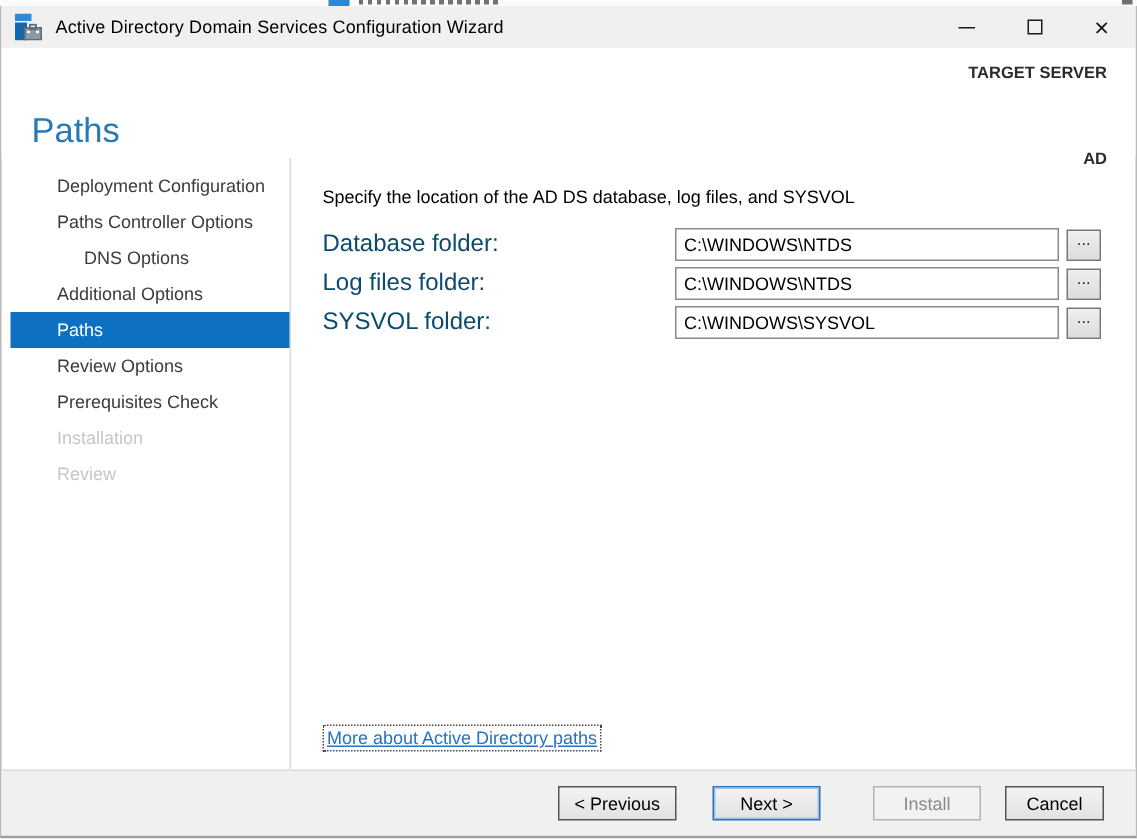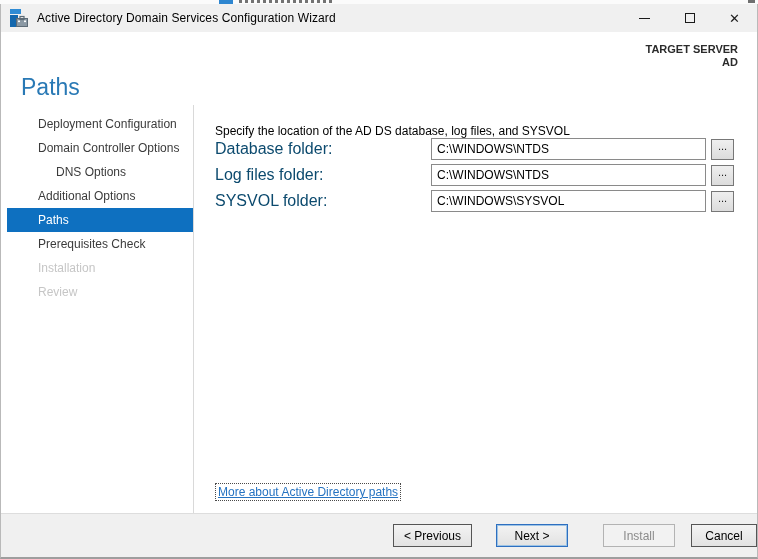--- a/index.html
+++ b/index.html
@@ -27,47 +27,47 @@
   .min-bar { display:block; width:11px; height:1px; background:#1a1a1a; }
   .max-box { display:block; width:10px; height:10px; border:1px solid #1a1a1a; background:transparent; }
   .close-glyph { font-size:13px; color:#1a1a1a; line-height:1; }
 
   
   .header { height:73px; background:#fff; position:relative; flex:0 0 auto; }
   .page-title { position:absolute; left:20px; top:55px; transform:translateY(-50%);
                 font-size:23px; font-weight:300; color:#2979b5; }
   .target-block { position:absolute; right:19px; top:11px; text-align:right; color:#2b2b2b; }
   .target-label { font-size:11px; font-weight:700; line-height:13px; }
-  .target-name  { font-size:11px; font-weight:700; line-height:13px; }
+  .target-name  { font-size:11px; font-weight:700; line-height:13px;margin-top:44px; }
 
   
   .body { flex:1 1 auto; display:flex; min-height:0; }
   .nav { width:193px; flex:0 0 auto; border-right:1px solid #d9d9d9; padding-top:7px; }
   .nav-item { height:24px; line-height:24px; font-size:12px; color:#3b3b3b; padding-left:37px;
               white-space:nowrap; cursor:default; }
   .nav-item.sub { padding-left:55px; }
   .nav-item.selected { background:#0e70c0; color:#fff; margin-left:6px; padding-left:31px; }
   .nav-item.disabled { color:#c6c6c6; }
 
   .content { flex:1 1 auto; display:flex; flex-direction:column; padding:19px 23px 12px 21px; min-width:0; }
-  .instruction { font-size:12px; color:#000; line-height:14px; }
+  .instruction { font-size:12px; color:#000; line-height:14px; margin-bottom:14px; }
   .field-row { display:flex; align-items:center; height:22px; margin-bottom:4px; }
   .field-label { width:216px; flex:0 0 auto; font-size:16px; color:#0c4a6e; }
   .field-input { flex:1 1 auto; height:22px; border:1px solid #8a8a8a; background:#fff;
-                 font-family:"Liberation Sans", sans-serif; font-size:12px; color:#000; padding:0 5px; min-width:0; }
+                 font-family:"Liberation Sans", sans-serif; font-size:12px; color:#000; padding:0 5px; min-width:0;margin-left:19px; }
   .browse-btn { flex:0 0 auto; width:23px; height:21px; margin-left:5px;
                 background:linear-gradient(180deg,#efefef,#dcdcdc); border:1px solid #777;
                 font-size:11px; line-height:9px; color:#222; text-align:center; padding-bottom:6px; cursor:default; }
   .content-spacer { flex:1 1 auto; }
   .more-link { align-self:flex-start; font-size:12px; color:#2573c2; text-decoration:underline;
                border:1px dotted #4a4a4a; padding:1px 2px; cursor:pointer; }
 
   
   .footer { height:44px; flex:0 0 auto; background:#f0f0f0; border-top:1px solid #ddd;
-            display:flex; align-items:center; justify-content:flex-end; }
+            display:flex; align-items:center; justify-content:flex-end; padding-right:21px; }
   .btn { height:23px; min-width:72px; padding:0 10px; font-family:"Liberation Sans", sans-serif;
          font-size:12px; color:#000; background:linear-gradient(180deg,#f3f3f3,#e2e2e2);
          border:1px solid #555; cursor:default; }
   .btn-prev { }
   .btn-next { margin-left:24px; border:1px solid #2e6fc0; box-shadow:inset 0 0 0 1px #9cc3e5; }
   .btn-install { margin-left:35px; background:#f2f2f2; border:1px solid #b3b3b3; color:#8b8b8b; }
   .btn-cancel { margin-left:16px; min-width:66px; }
 </style>
 </head>
 <body>
@@ -110,24 +110,25 @@
       <div class="target-block">
         <div class="target-label">TARGET SERVER</div>
         <div class="target-name">AD</div>
       </div>
     </div>
 
     <div class="body">
 
       <div class="nav">
         <div class="nav-item">Deployment Configuration</div>
-        <div class="nav-item">Domain Controller Options</div>
+        <div class="nav-item">Paths Controller Options</div>
         <div class="nav-item sub">DNS Options</div>
         <div class="nav-item">Additional Options</div>
         <div class="nav-item selected">Paths</div>
+        <div class="nav-item">Review Options</div>
         <div class="nav-item">Prerequisites Check</div>
         <div class="nav-item disabled">Installation</div>
         <div class="nav-item disabled">Review</div>
       </div>
 
       <div class="content">
         <div class="instruction">Specify the location of the AD DS database, log files, and SYSVOL</div>
 
         <div class="field-row">
           <span class="field-label">Database folder:</span>

